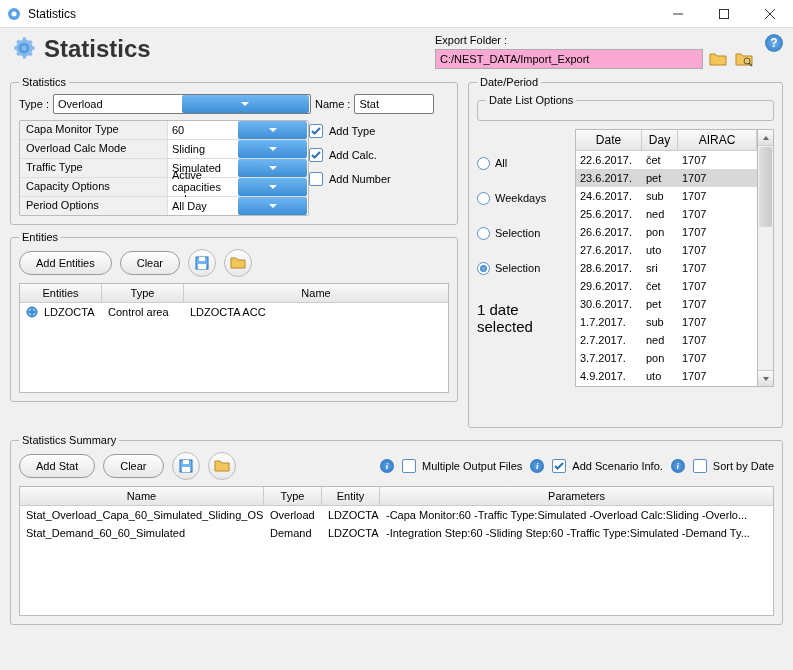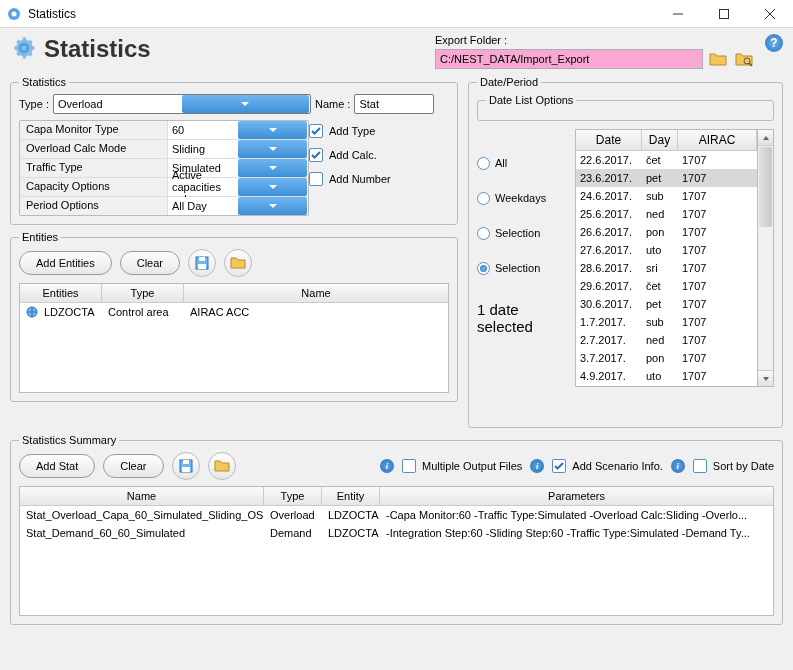--- a/index.html
+++ b/index.html
@@ -287,21 +287,21 @@
             <div class="th" style="flex:1">Name</div>
           </div>
           <div id="entities-body">
               <div class="tr">
                 <div class="td" style="width:18px"><svg width="12" height="12" viewBox="0 0 12 12">
                     <circle cx="6" cy="6" r="5" fill="#6fb6f3" stroke="#2d72b8"></circle>
                     <path d="M1 6h10M6 1v10" stroke="#2d72b8" fill="none"></path>
                   </svg></div>
                 <div class="td" style="width:64px">LDZOCTA</div>
                 <div class="td" style="width:82px">Control area</div>
-                <div class="td" style="flex:1">AIRAC ACC</div>
+                <div class="td" style="flex:1">LDZOCTA ACC</div>
               </div>
             </div>
         </div>
       </fieldset>
 
     </div>
 
     <div class="right-col">
       <fieldset style="height:352px">
         <legend>Date/Period</legend>

